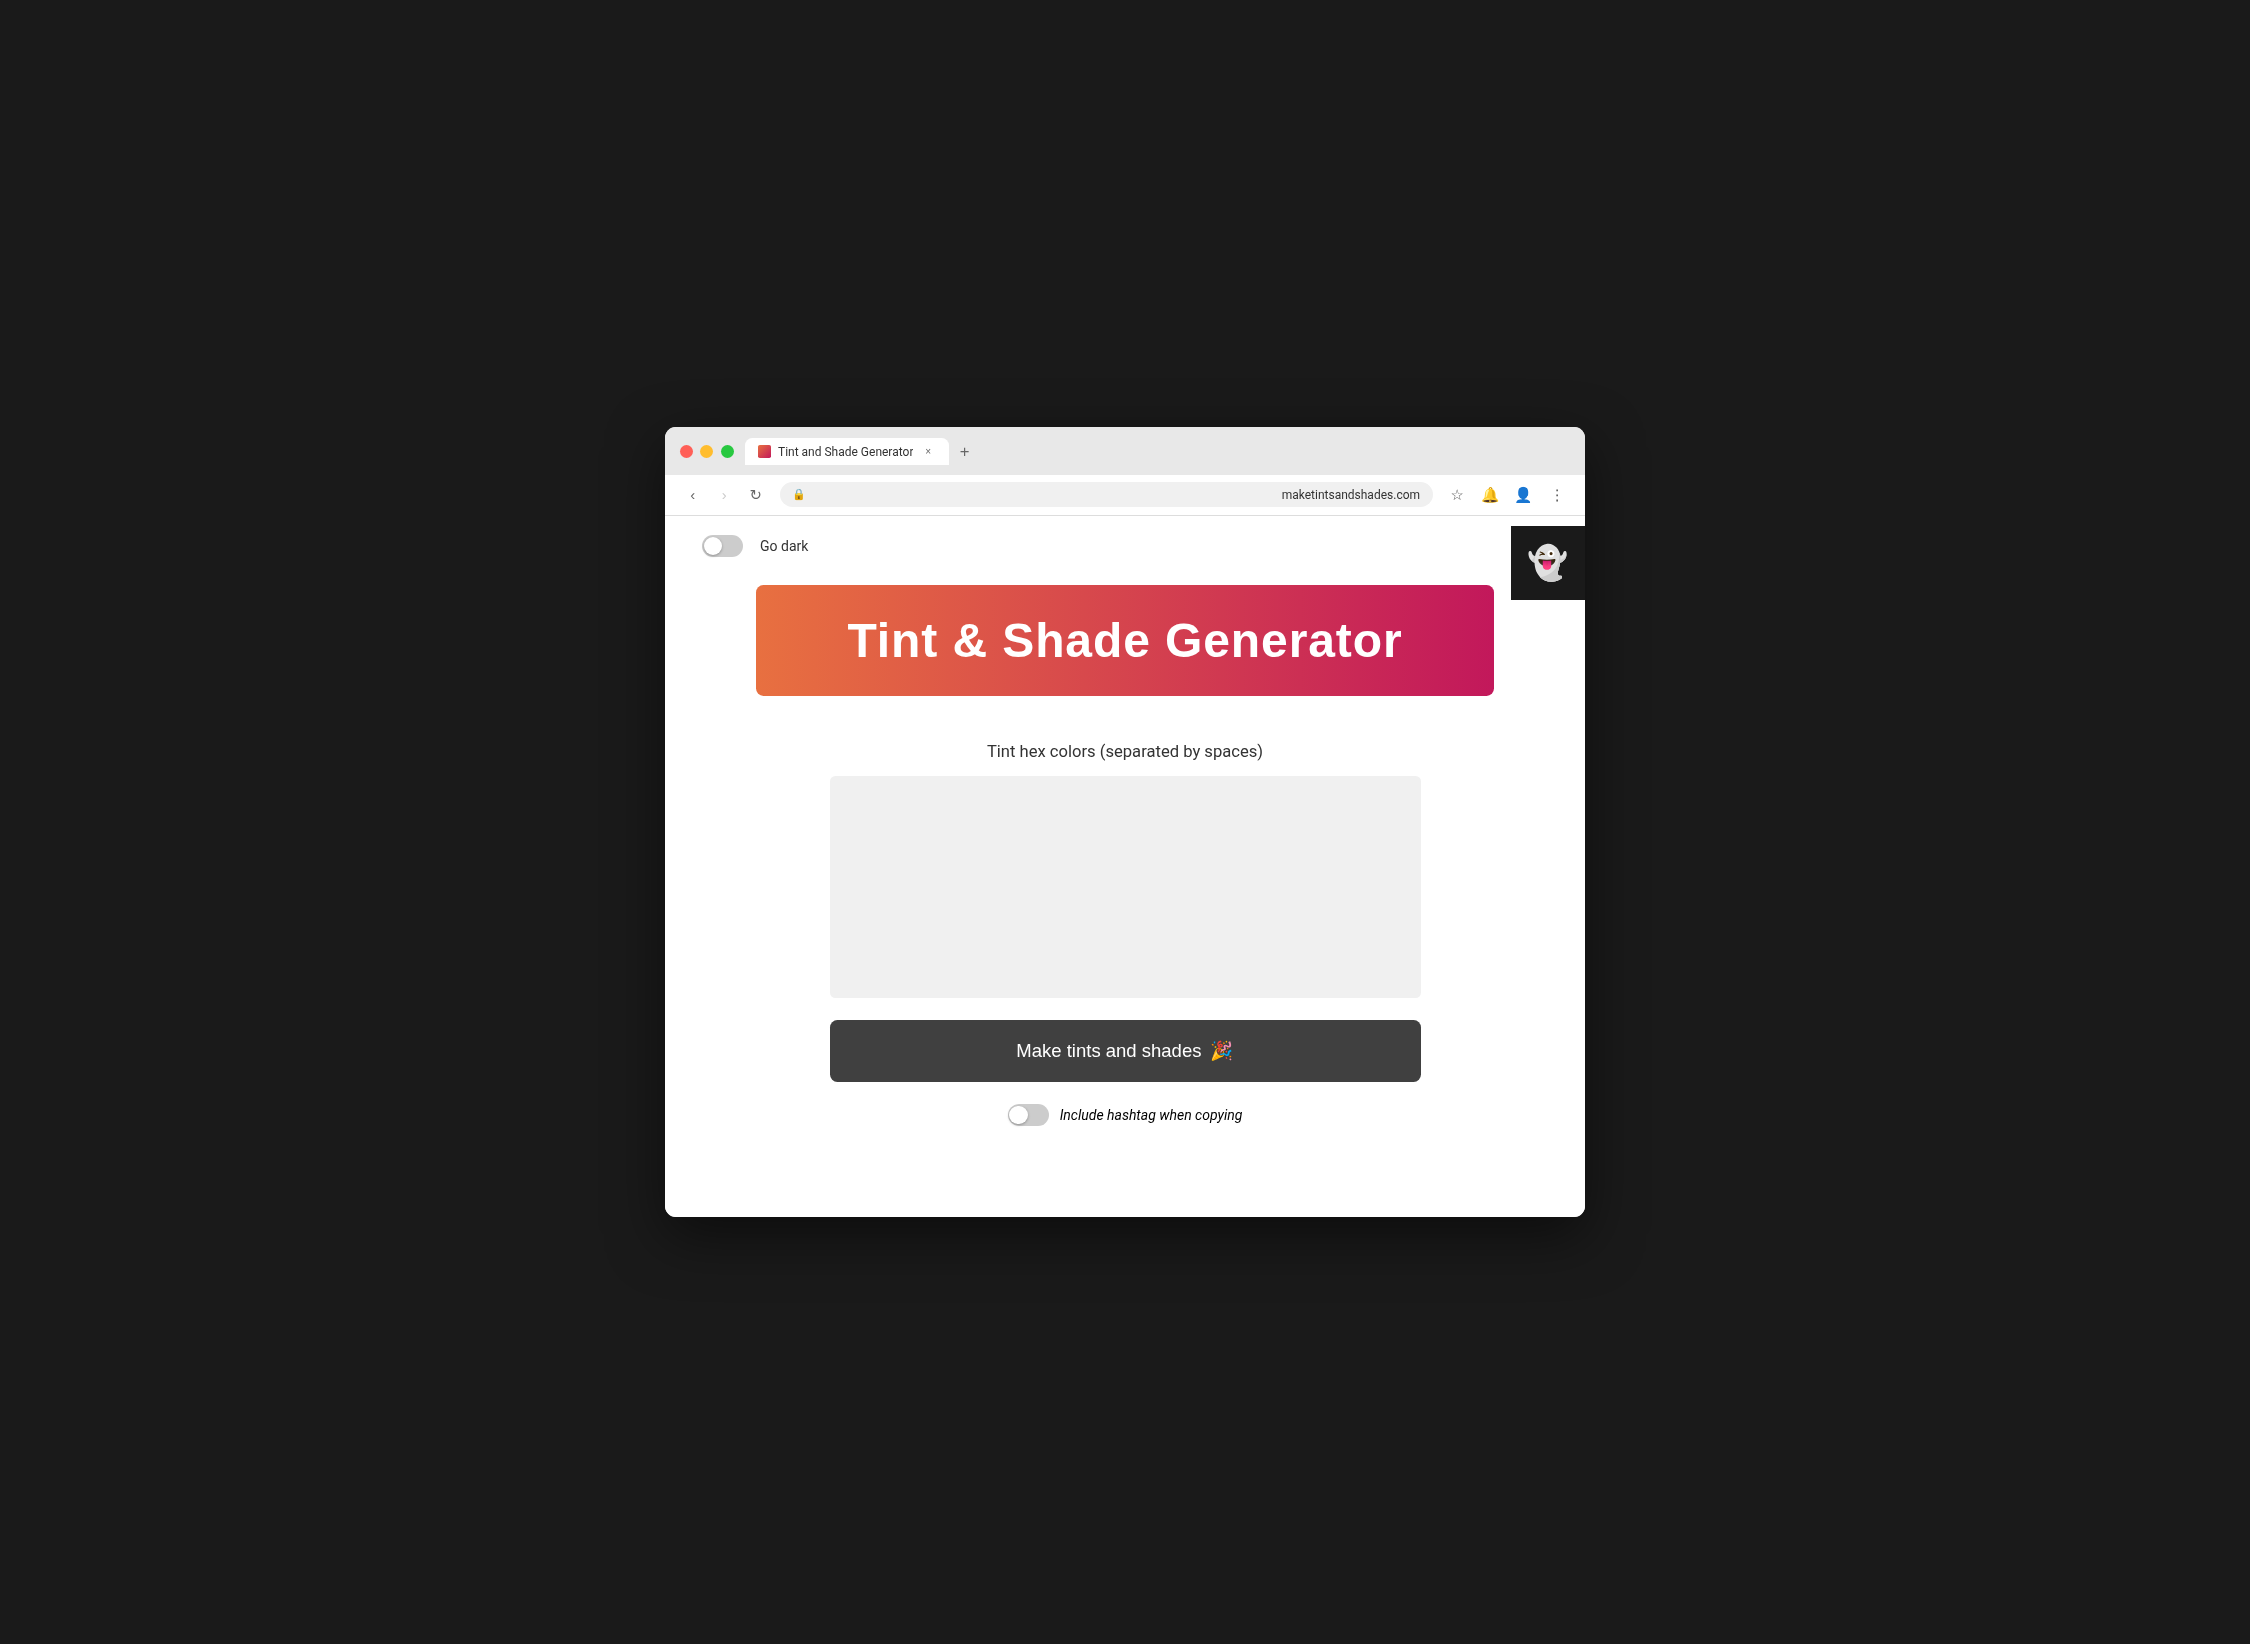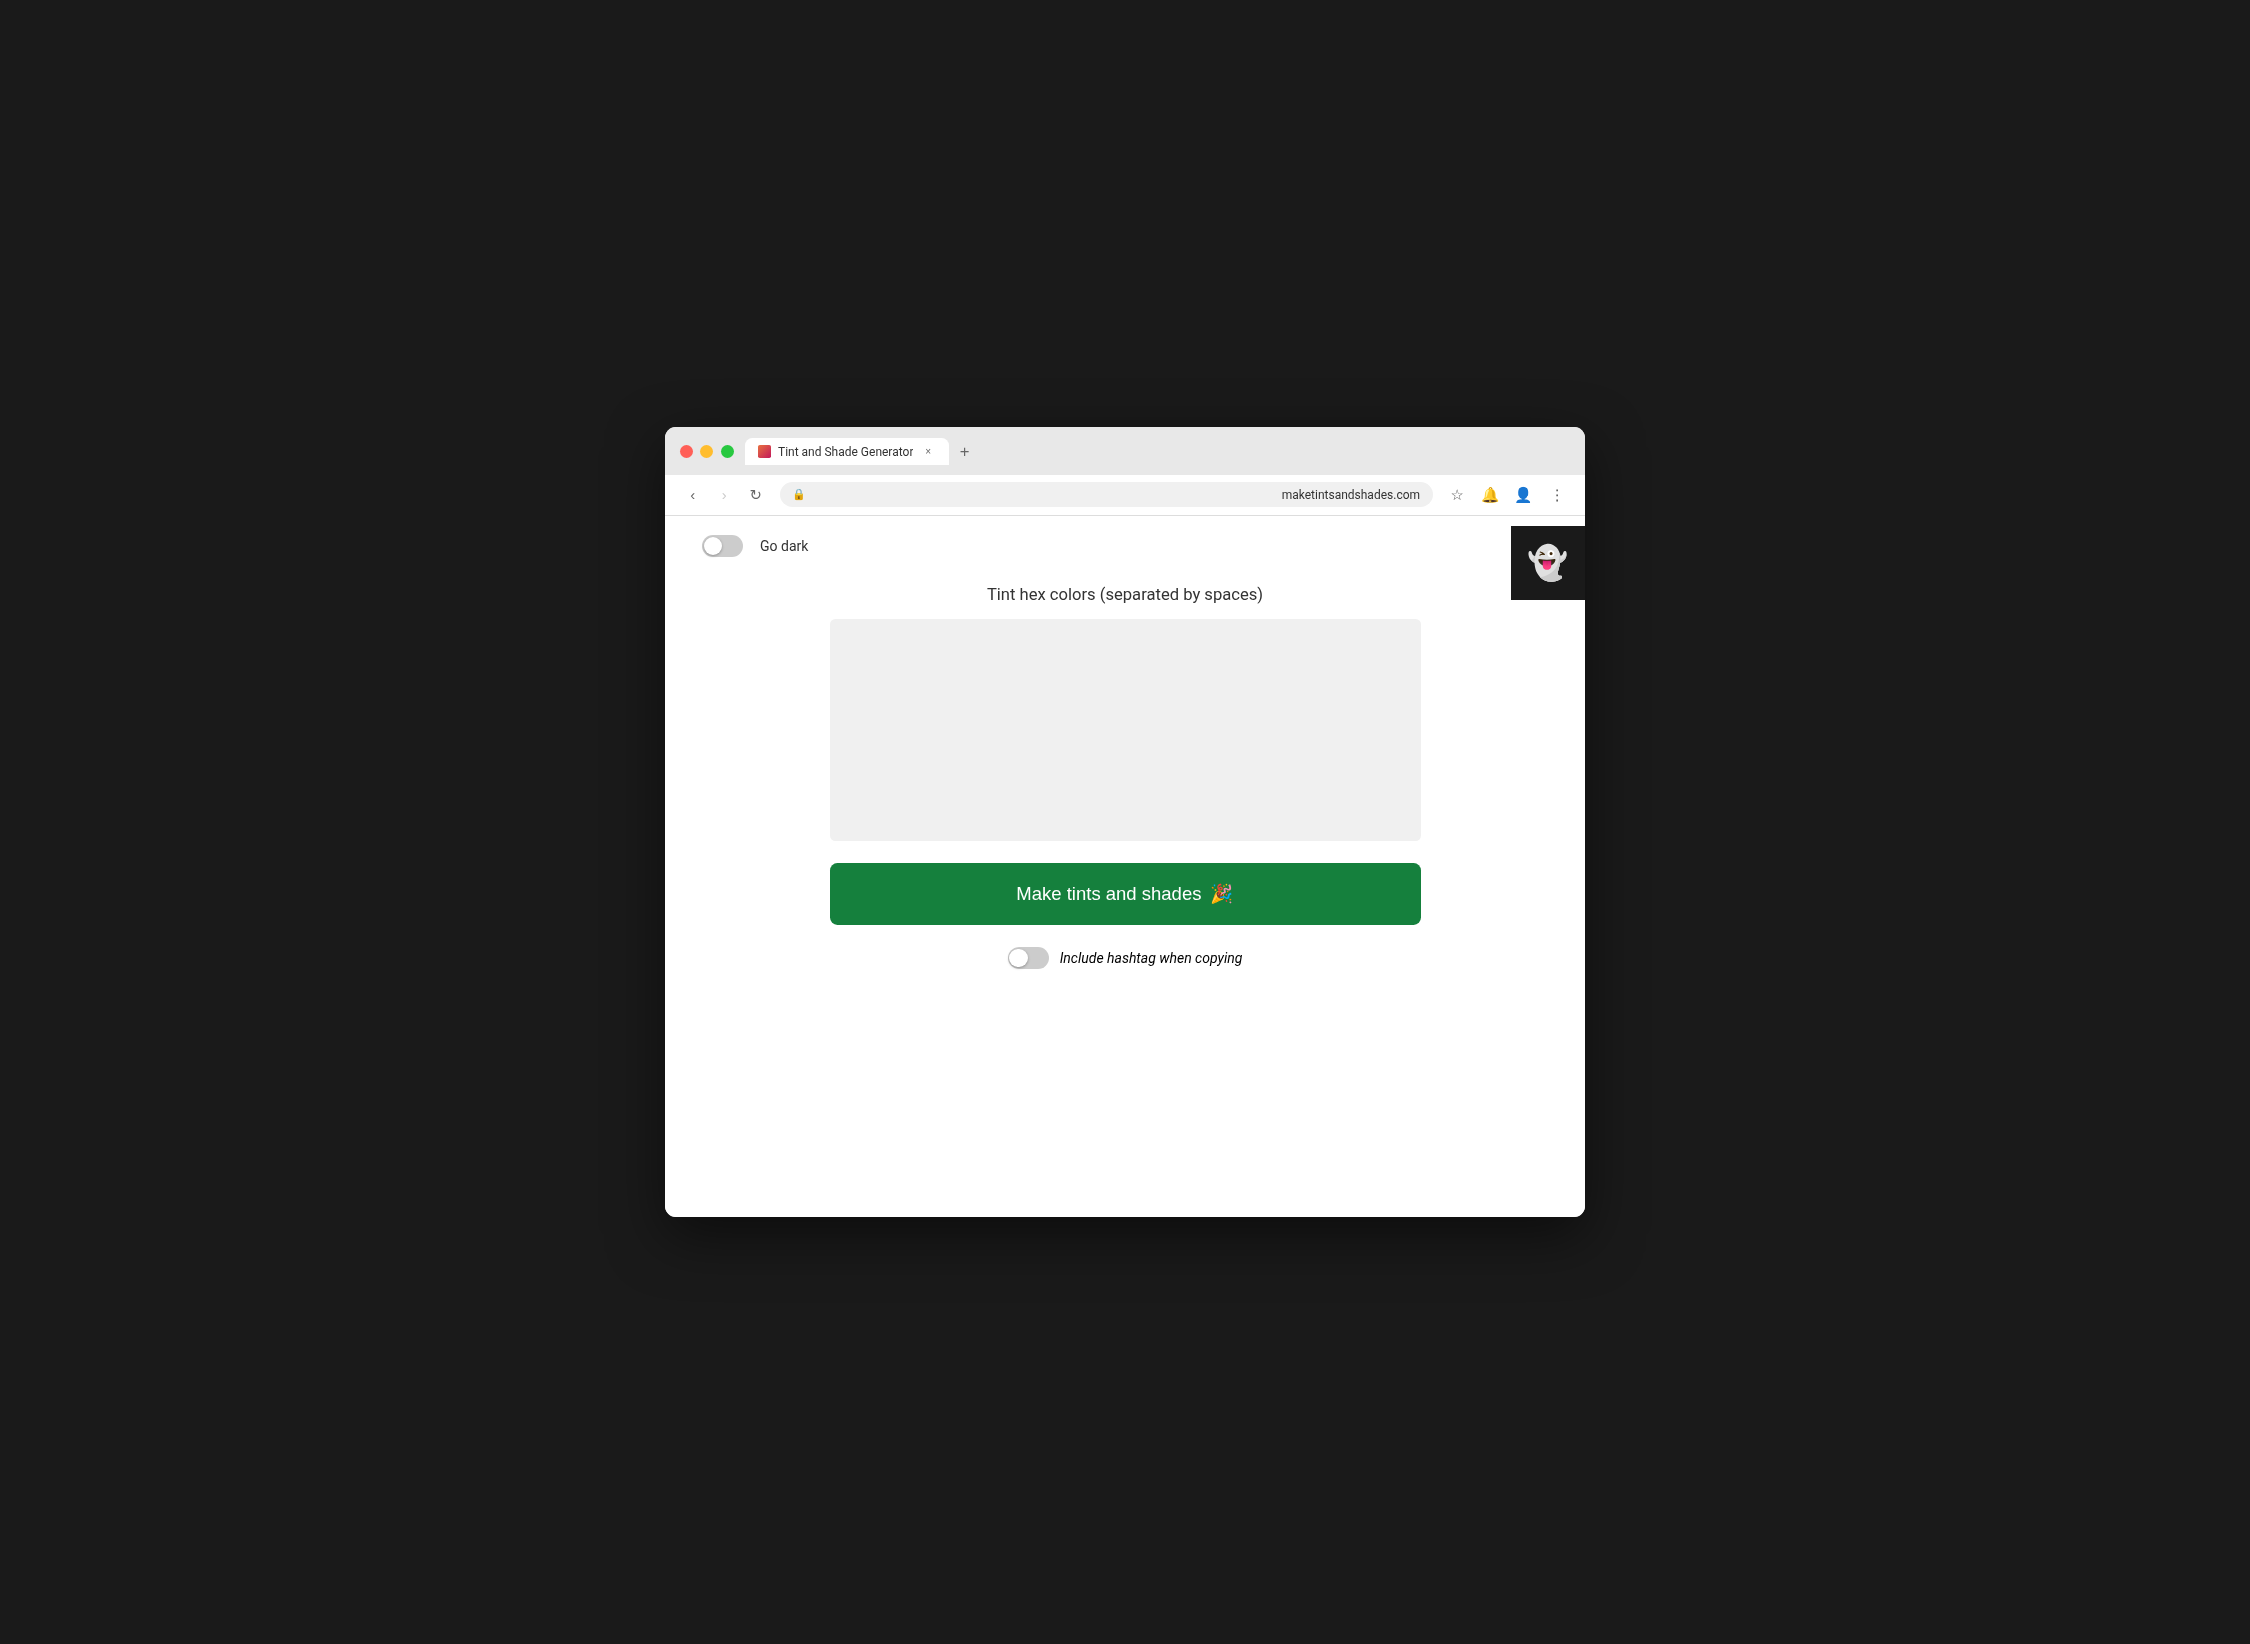--- a/index.html
+++ b/index.html
@@ -283,21 +283,21 @@
       padding: 14.8px;
       font-size: 14px;
       color: #333;
       resize: none;
       outline: none;
       margin-bottom: 18.5px;
     }
 
     .make-button {
       width: 100%;
-      background: #15803d;
+      background: #404040;
       color: white;
       border: none;
       border-radius: 7.4px;
       padding: 20px 18.5px;
       font-size: 18.5px;
       cursor: pointer;
       display: flex;
       align-items: center;
       justify-content: center;
       gap: 9.2px;
@@ -367,20 +367,23 @@
 
     <div class="mascot-badge">
       <span>👻</span>
     </div>
 
     <div class="dark-mode-toggle">
       <button class="toggle-switch"></button>
       <span class="toggle-label">Go dark</span>
     </div>
 
+    <div class="hero-banner">
+      <h1 class="hero-title">Tint &amp; Shade Generator</h1>
+    </div>
 
     <div class="form-area">
       <p class="input-label">Tint hex colors (separated by spaces)</p>
 
       <textarea class="hex-textarea" placeholder="" style=""></textarea>
 
       <button class="make-button">
         <span>Make tints and shades</span>
         <span>🎉</span>
       </button>

